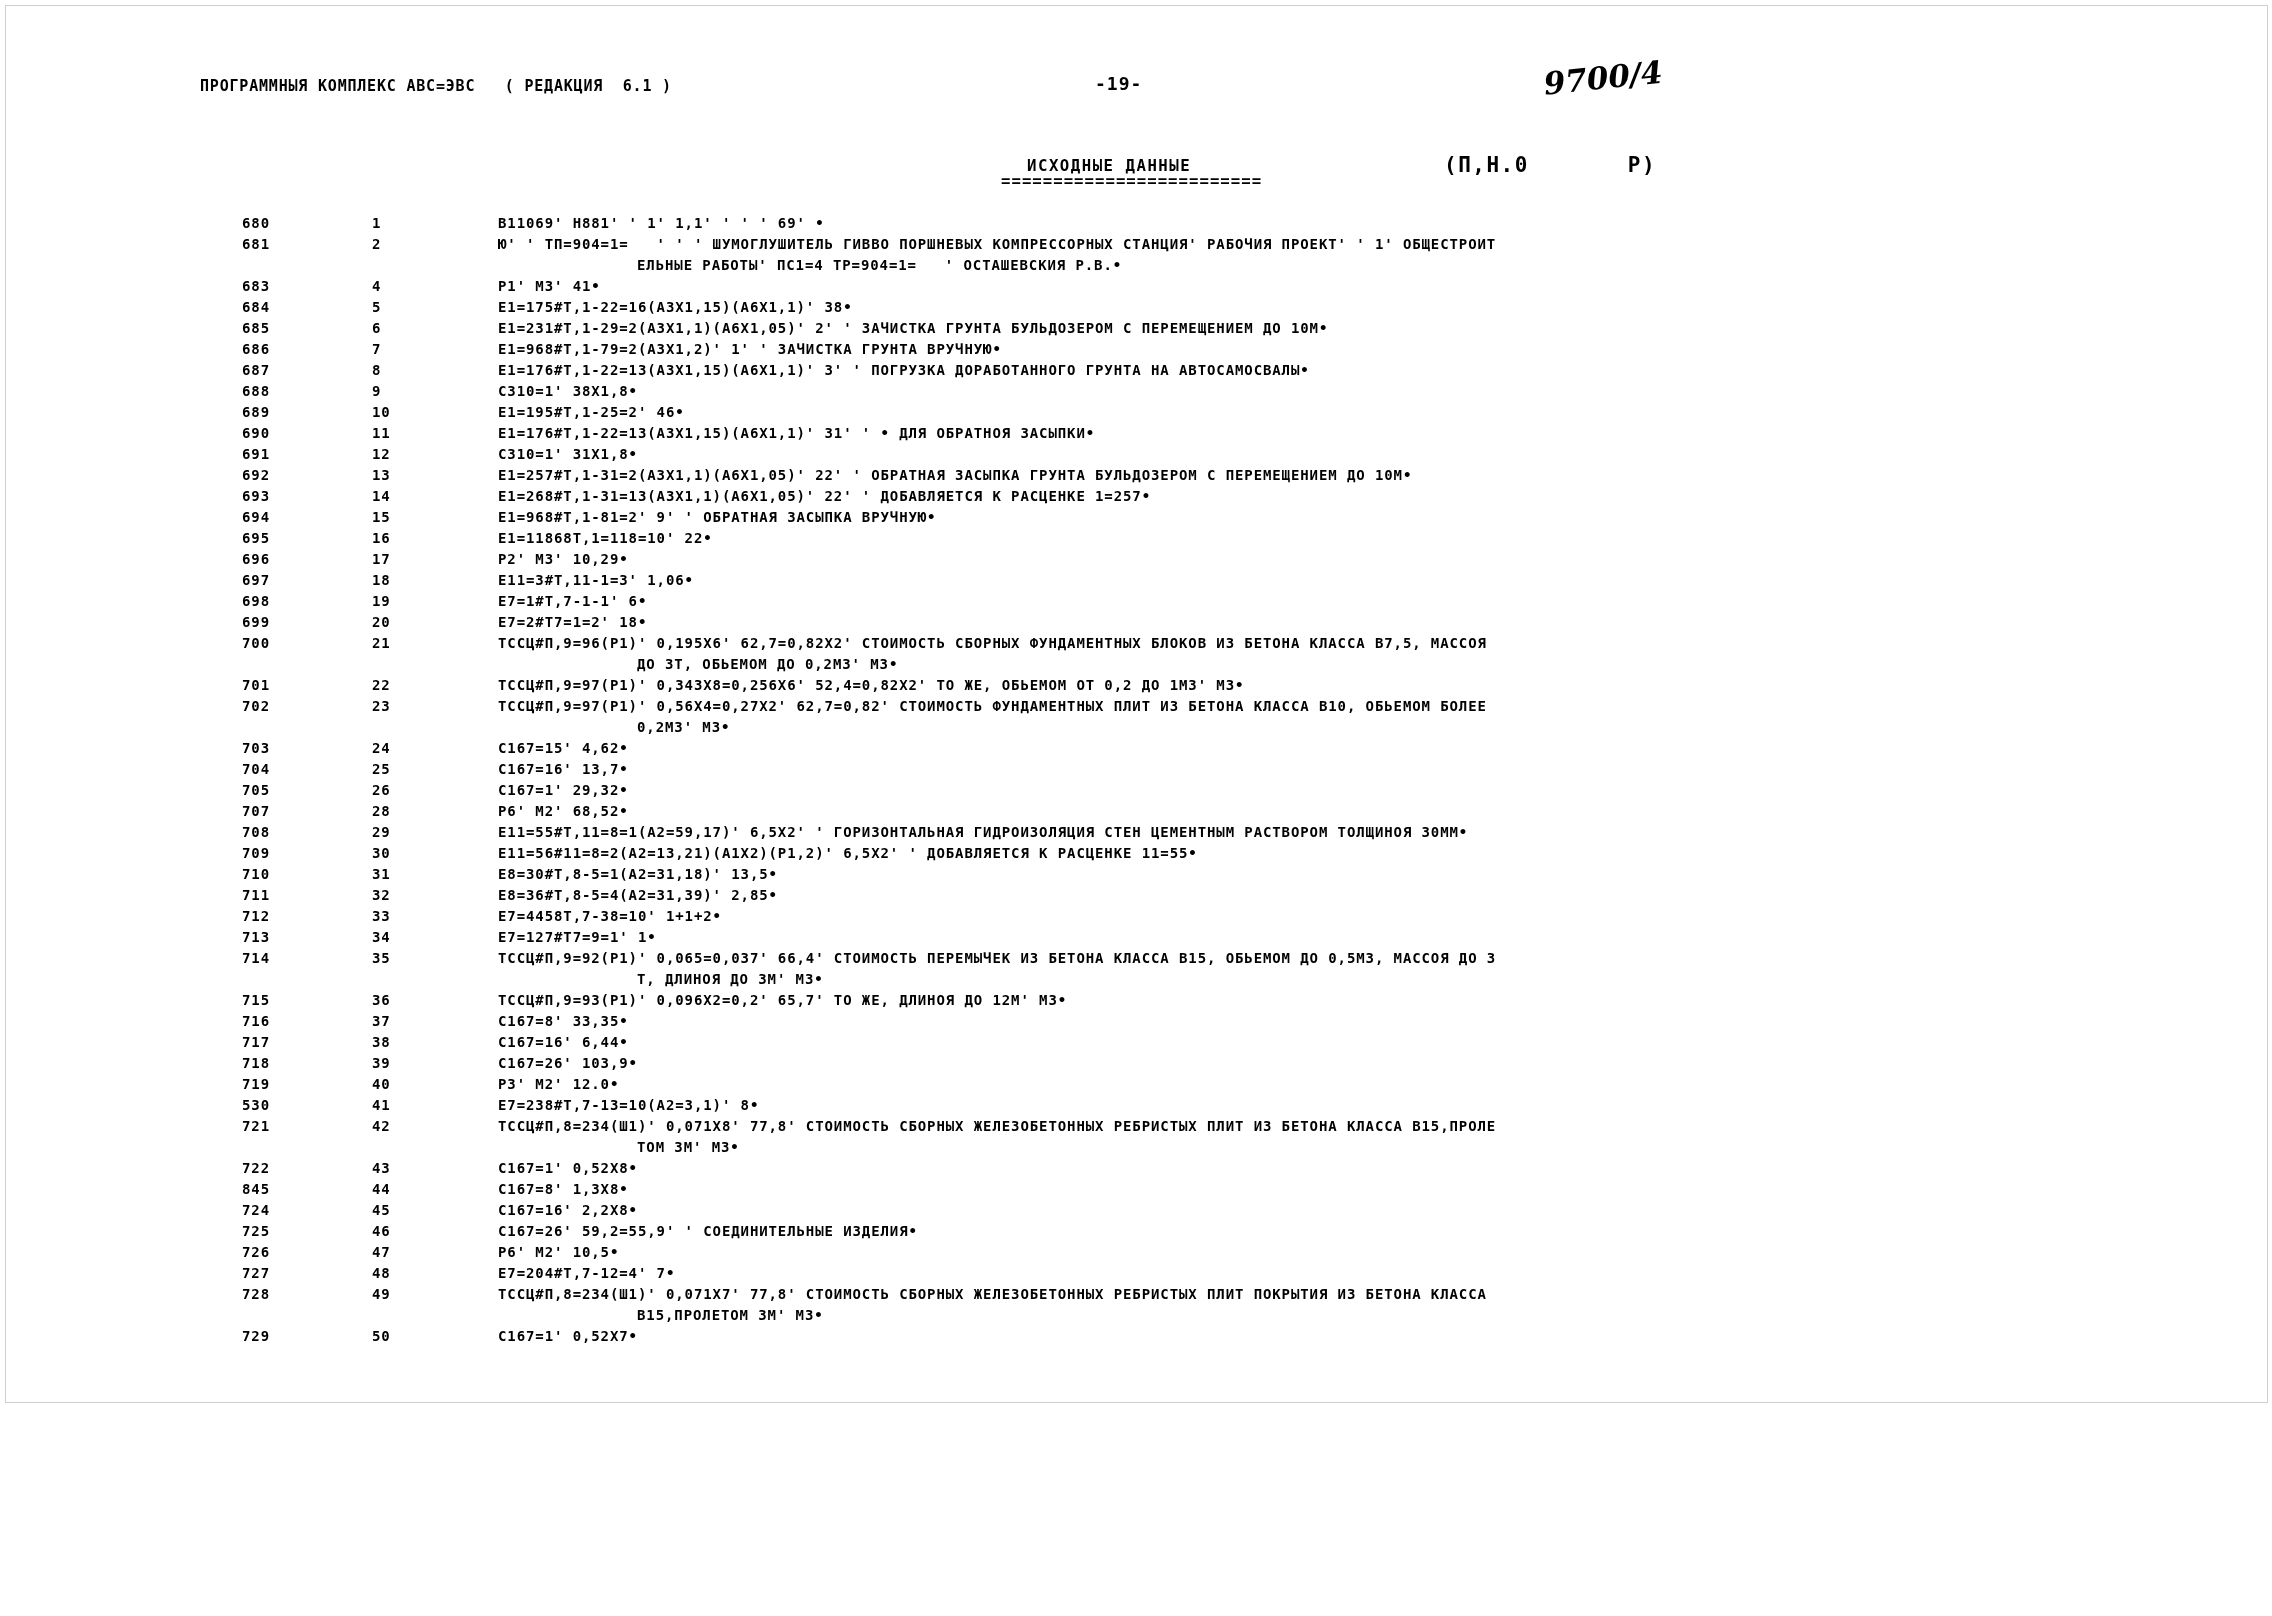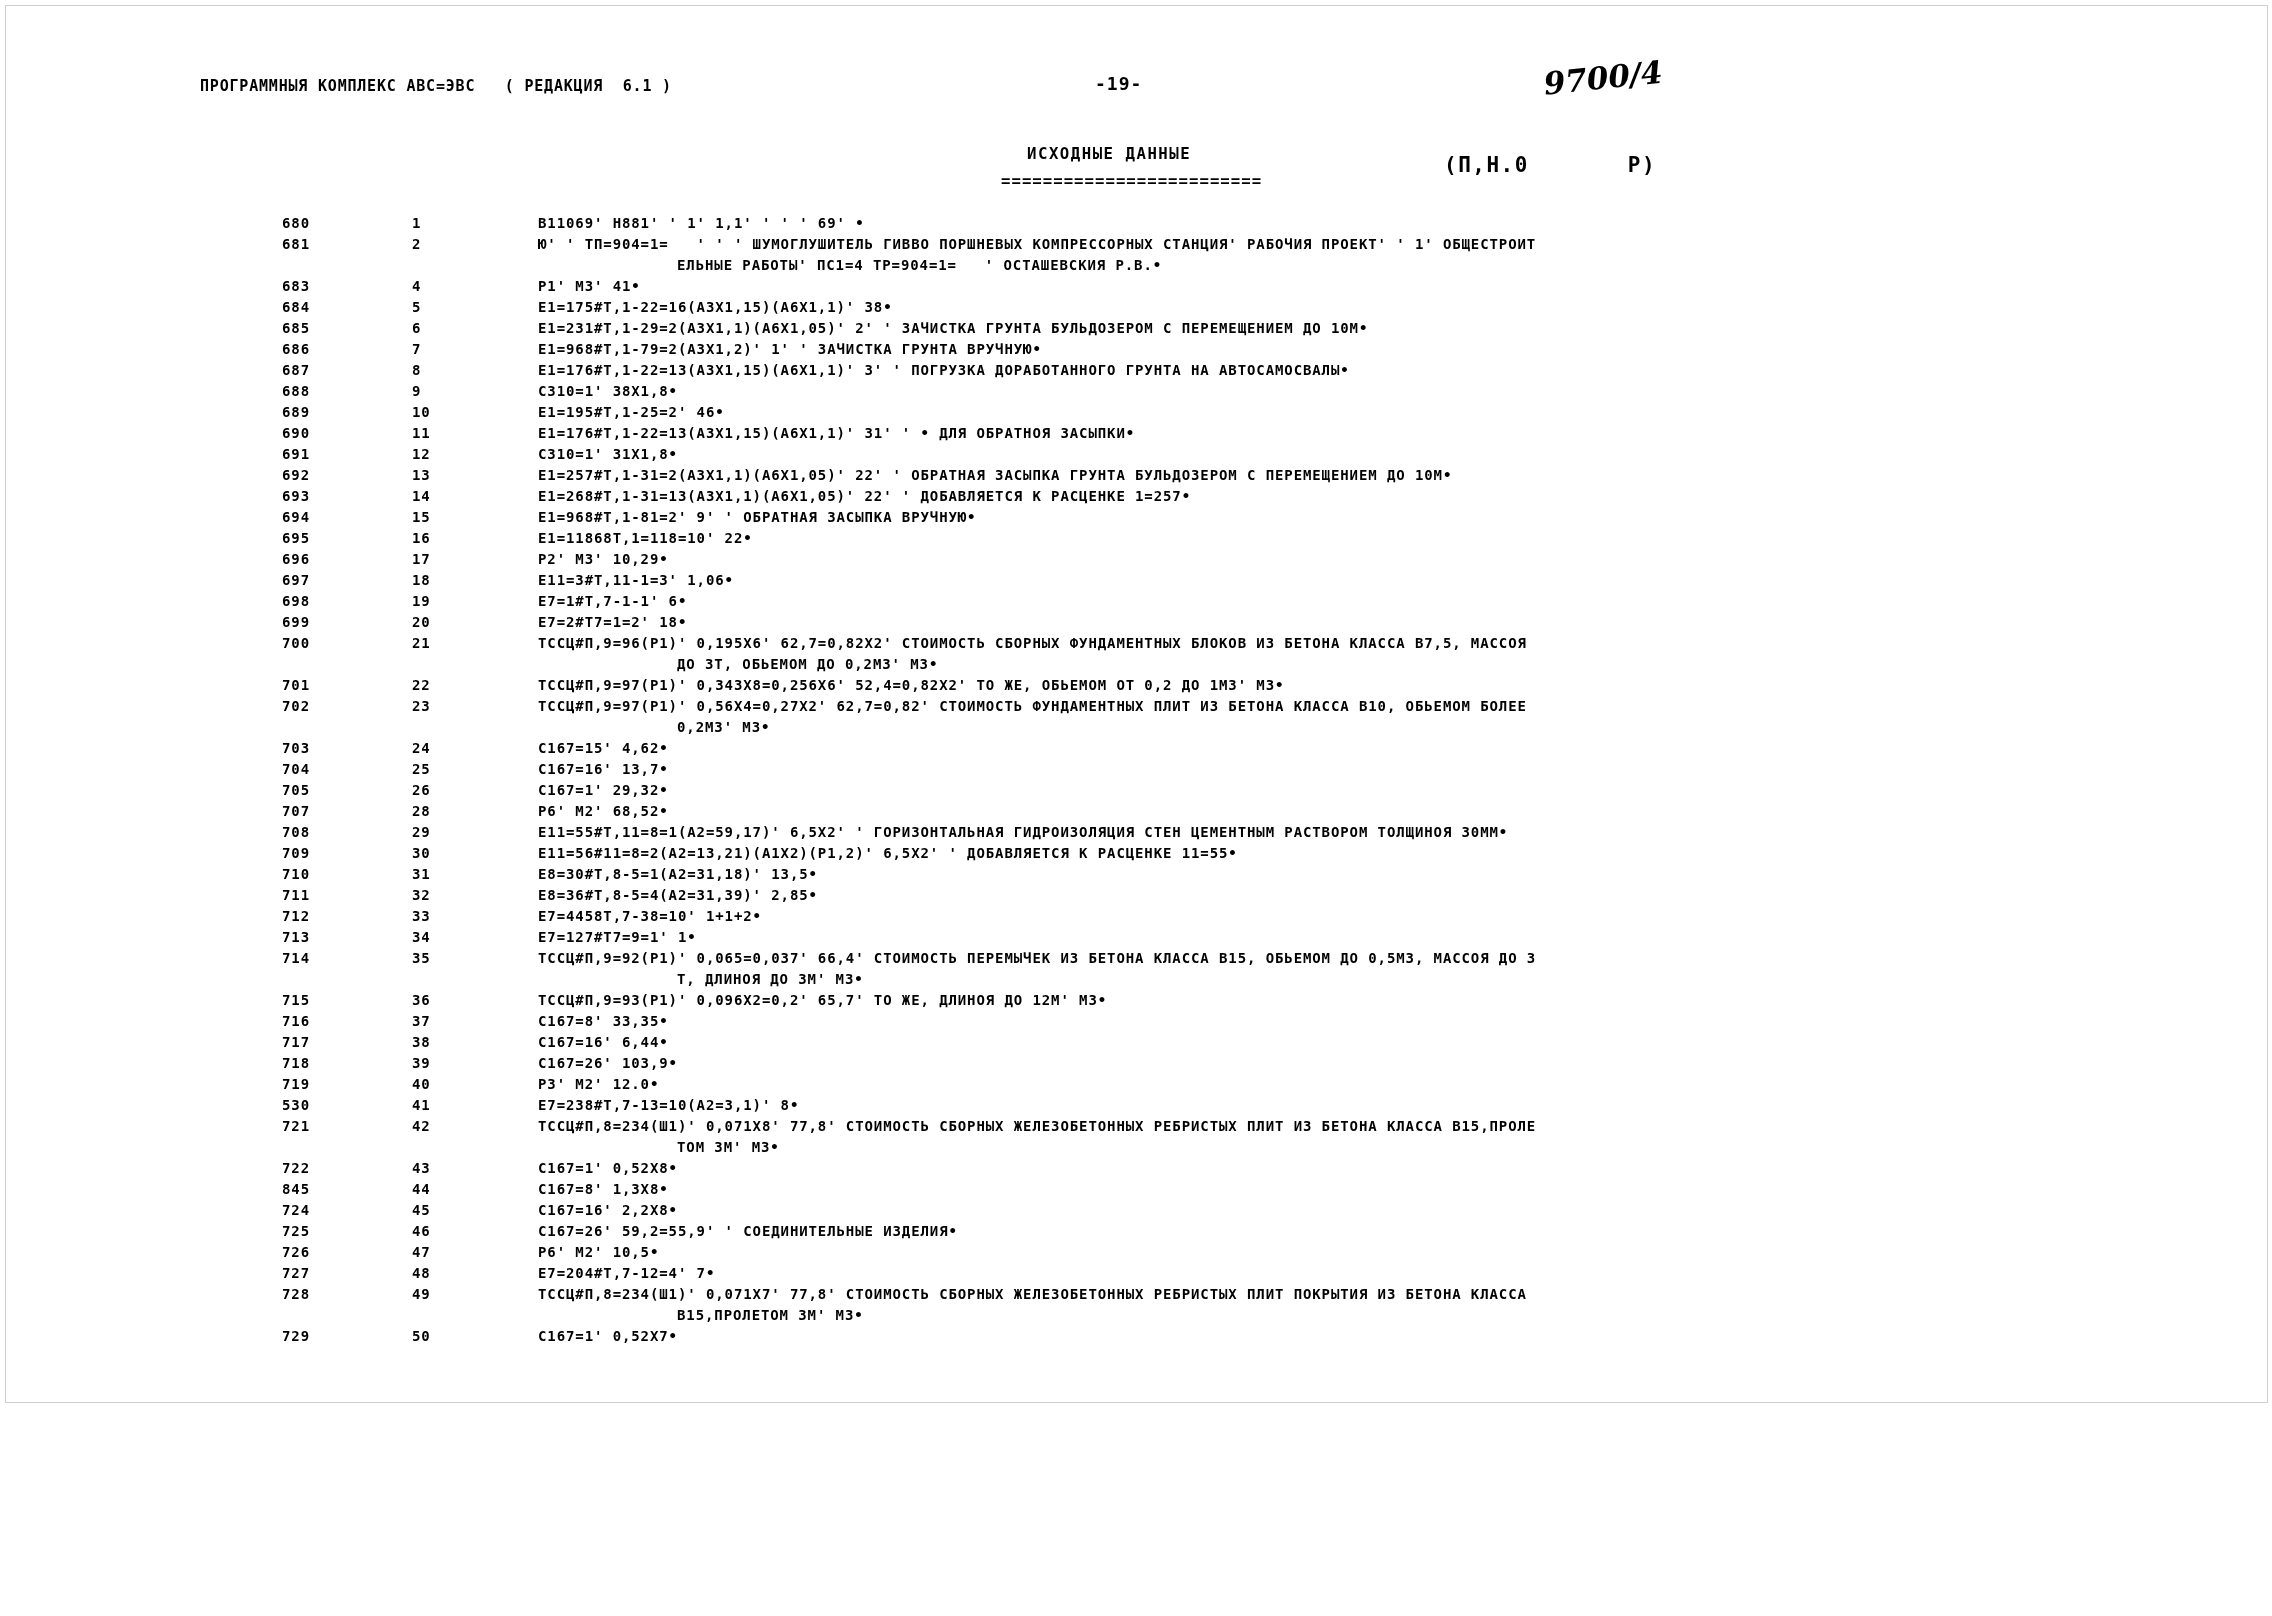--- a/index.html
+++ b/index.html
@@ -62,21 +62,21 @@
     font-family: "DejaVu Serif", "Liberation Serif", serif;
     font-size: 31px;
     font-style: italic;
     font-weight: bold;
     letter-spacing: 0px;
     transform: rotate(-6deg);
     transform-origin: left top;
   }
   .hdr-title {
     left: 1027px;
-    top: 144px;
+    top: 156px;
     font-size: 15.7px;
     letter-spacing: 1.5px;
   }
   .hdr-title-rule {
     left: 1001px;
     top: 171px;
     font-size: 15.7px;
     letter-spacing: 1px;
   }
   .hdr-right {
@@ -90,21 +90,20 @@
   .listing {
     position: absolute;
     left: 0;
     top: 215px;
     width: 2273px;
   }
   .row {
     position: relative;
     height: 21px;
     white-space: pre;
-    margin-left: 40px;
   }
   .row .c-num,
   .row .c-seq,
   .row .c-txt {
     position: absolute;
     top: 0;
     font-weight: bold;
     color: #000;
     font-size: 14px;
     letter-spacing: 0.9px;

